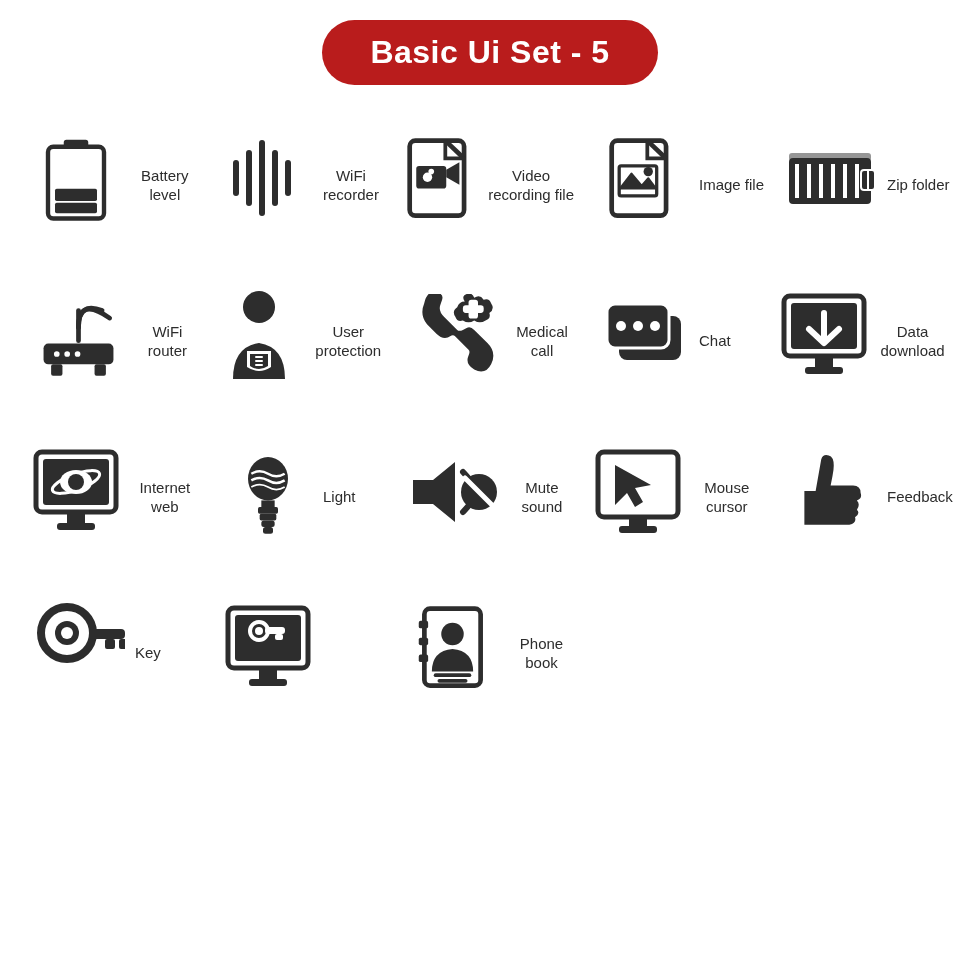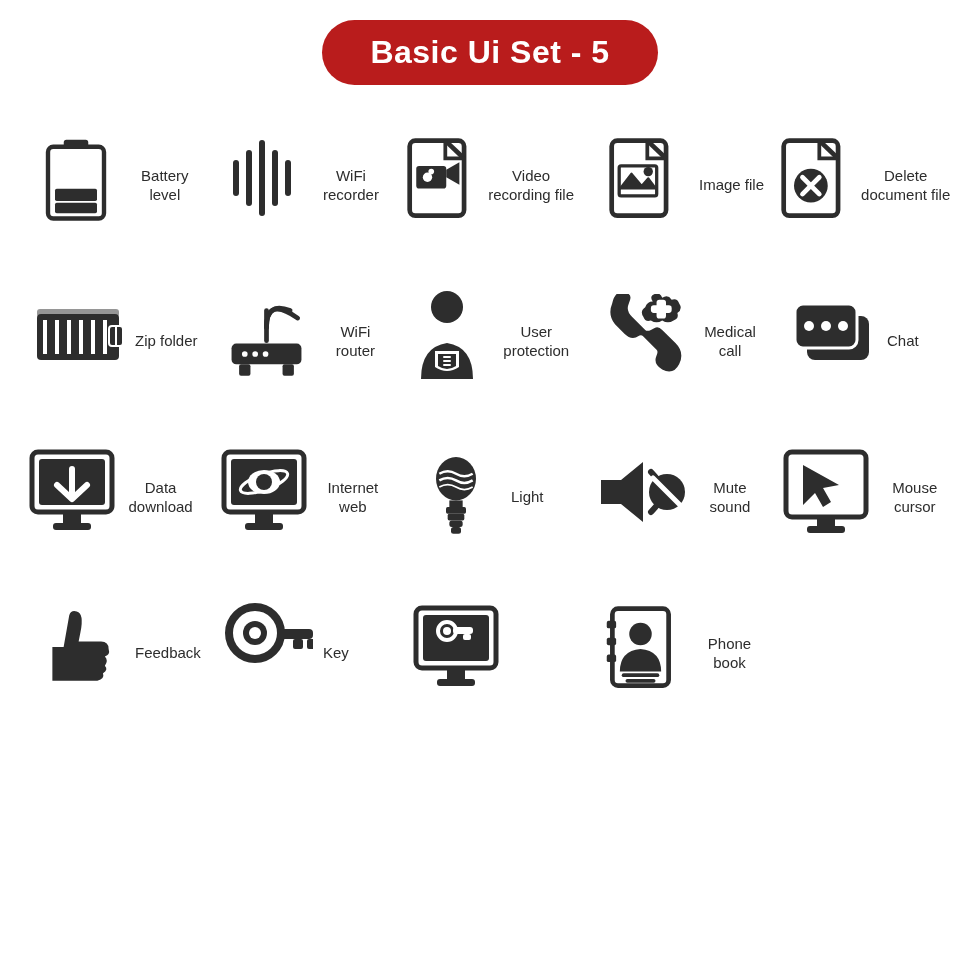--- a/index.html
+++ b/index.html
@@ -121,34 +121,20 @@
         <rect x="13" y="32" width="40" height="32" rx="2" stroke="#2d2d2d" stroke-width="3.5" fill="none"></rect>
 
         <polyline points="13,57 26,40 37,53 44,45 53,57" fill="#2d2d2d" stroke="#2d2d2d" stroke-width="2" stroke-linejoin="round"></polyline>
 
         <circle cx="44" cy="38" r="5" fill="#2d2d2d"></circle>
       </svg>
     </div>
     <span class="icon-label">Image file</span>
   </div>
 
-  <div class="icon-cell">
-    <div class="icon-wrap">
-      <svg viewBox="0 0 80 95" width="75" height="95">
-        <rect x="5" y="5" width="58" height="80" rx="6" ry="6" stroke="#2d2d2d" stroke-width="5" fill="none"></rect>
-        <polyline points="43,5 43,24 63,24" stroke="#2d2d2d" stroke-width="4" fill="none"></polyline>
-        <polyline points="43,5 63,24" stroke="#2d2d2d" stroke-width="5" fill="none"></polyline>
-
-        <circle cx="34" cy="53" r="18" fill="#2d2d2d"></circle>
-        <line x1="25" y1="44" x2="43" y2="62" stroke="#fff" stroke-width="5" stroke-linecap="round"></line>
-        <line x1="43" y1="44" x2="25" y2="62" stroke="#fff" stroke-width="5" stroke-linecap="round"></line>
-      </svg>
-    </div>
-    <span class="icon-label">Delete document file</span>
-  </div>
 
   <div class="icon-cell">
     <div class="icon-wrap">
       <svg viewBox="0 0 90 60" width="90" height="60">
 
         <rect x="2" y="8" width="82" height="46" rx="4" fill="#2d2d2d"></rect>
 
         <rect x="2" y="3" width="82" height="8" rx="3" fill="#2d2d2d" opacity="0.5"></rect>
 
         <line x1="10" y1="14" x2="10" y2="48" stroke="#fff" stroke-width="4"></line>

